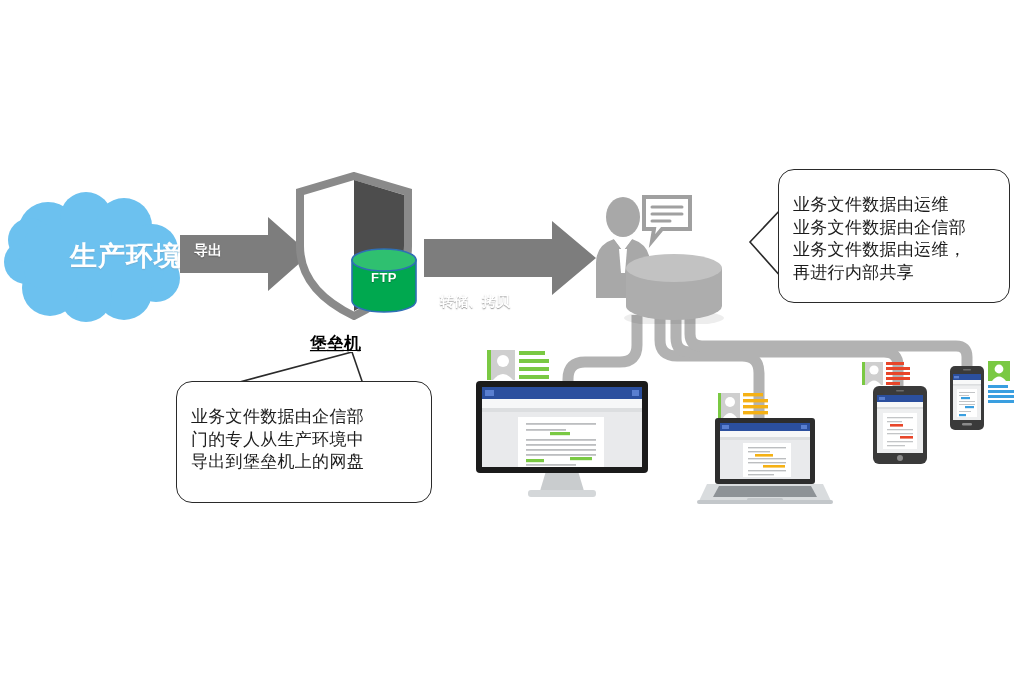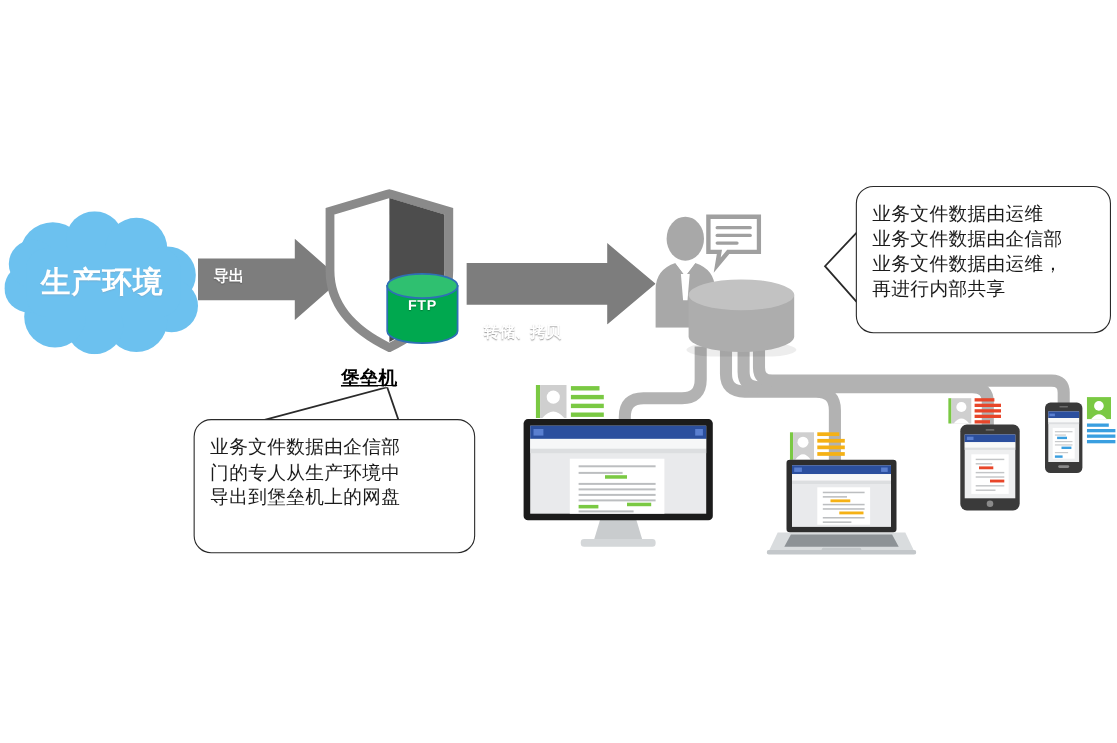--- a/index.html
+++ b/index.html
@@ -21,21 +21,21 @@
   
   .abs { position: absolute; }
 
   
   #cloud-group { left: 4px; top: 192px; width: 178px; height: 130px; }
   #cloud-group svg { display: block; }
   .cloud-label {
     position: absolute;
     left: 0; top: 46px;
     width: 178px;
-    text-align: center;
+    text-align: right;
     color: #ffffff;
     font-size: 27px;
     font-weight: bold;
     letter-spacing: 1px;
     text-shadow: 0 1px 1px rgba(120,160,190,0.55);
     white-space: nowrap;
   }
 
   
   .arrow-wrap { }
@@ -87,21 +87,21 @@
   
   .callout {
     position: absolute;
     box-sizing: border-box;
     background: #ffffff;
     border: 1.6px solid #2a2a2a;
     border-radius: 16px;
     font-size: 17px;
     line-height: 1.33;
     color: #1b1b1b;
-    padding: 14px 13px 10px 14px;
+    padding: 24px 13px 10px 14px;
     letter-spacing: 0.3px;
   }
   .callout .line { white-space: nowrap; }
   #callout-left { left: 176px; top: 381px; width: 256px; height: 122px; }
   #callout-right { left: 778px; top: 169px; width: 232px; height: 134px; }
 
   
   .device { position: absolute; }
   #desktop { left: 474px; top: 379px; width: 176px; height: 123px; }
   #laptop  { left: 697px; top: 417px; width: 136px; height: 89px; }

